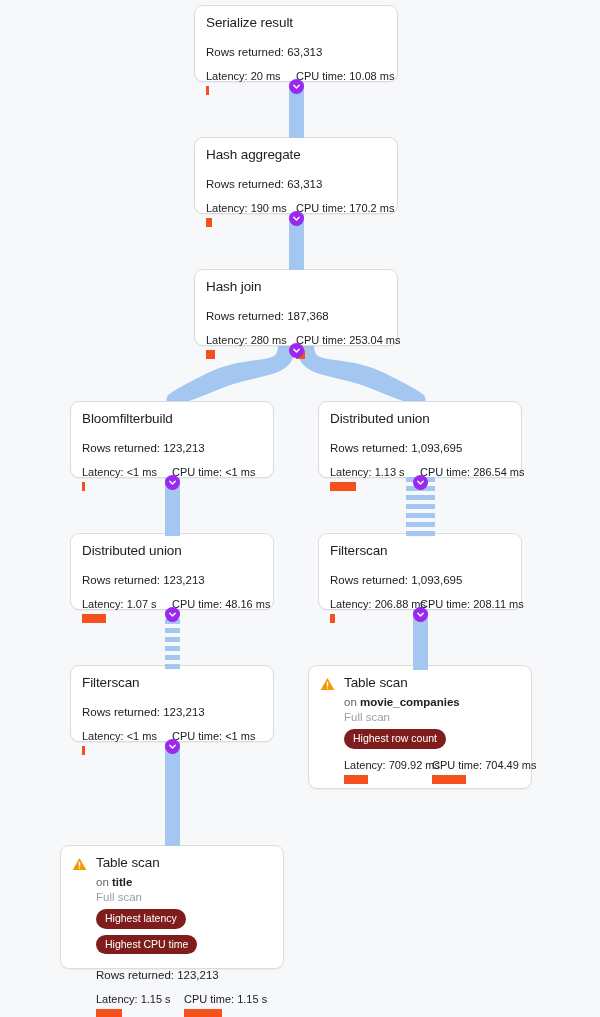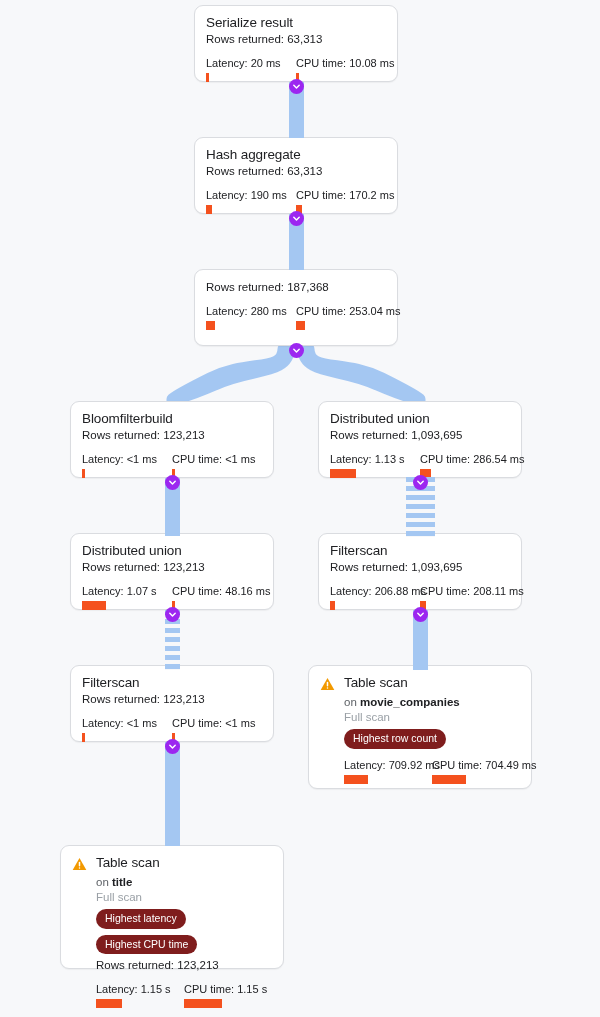--- a/index.html
+++ b/index.html
@@ -82,21 +82,21 @@
     font-size: 10.5px;
     line-height: 1;
     padding: 4px 9px 5px 9px;
     border-radius: 11px;
     white-space: nowrap;
   }
   .rows {
     font-size: 11.5px;
     color: #202124;
     line-height: 15px;
-    margin-top: 1px;
+    margin-top: 14px;
   }
   .metrics {
     display: flex;
     margin-top: 9px;
   }
   .metric { flex: 0 0 auto; }
   .metric.m-left  { width: 50%; }
   .metric.m-right { width: 50%; }
   .metric-label {
     font-size: 11px;
@@ -244,20 +244,23 @@
           </div>
           <div class="metric m-right">
             <div class="metric-label">CPU time: 170.2 ms</div>
             <div class="metric-bar" style="width:6px;"></div>
           </div>
         </div>
       </div>
     </div>
 
     <div class="node" style="left:194px; top:269px; width:204px; height:77px;">
+      <div class="node-head">
+        <div class="node-title">Hash join</div>
+      </div>
       <div class="node-body">
         <div class="rows">Rows returned: 187,368</div>
         <div class="metrics">
           <div class="metric m-left">
             <div class="metric-label">Latency: 280 ms</div>
             <div class="metric-bar" style="width:9px;"></div>
           </div>
           <div class="metric m-right">
             <div class="metric-label">CPU time: 253.04 ms</div>
             <div class="metric-bar" style="width:9px;"></div>

